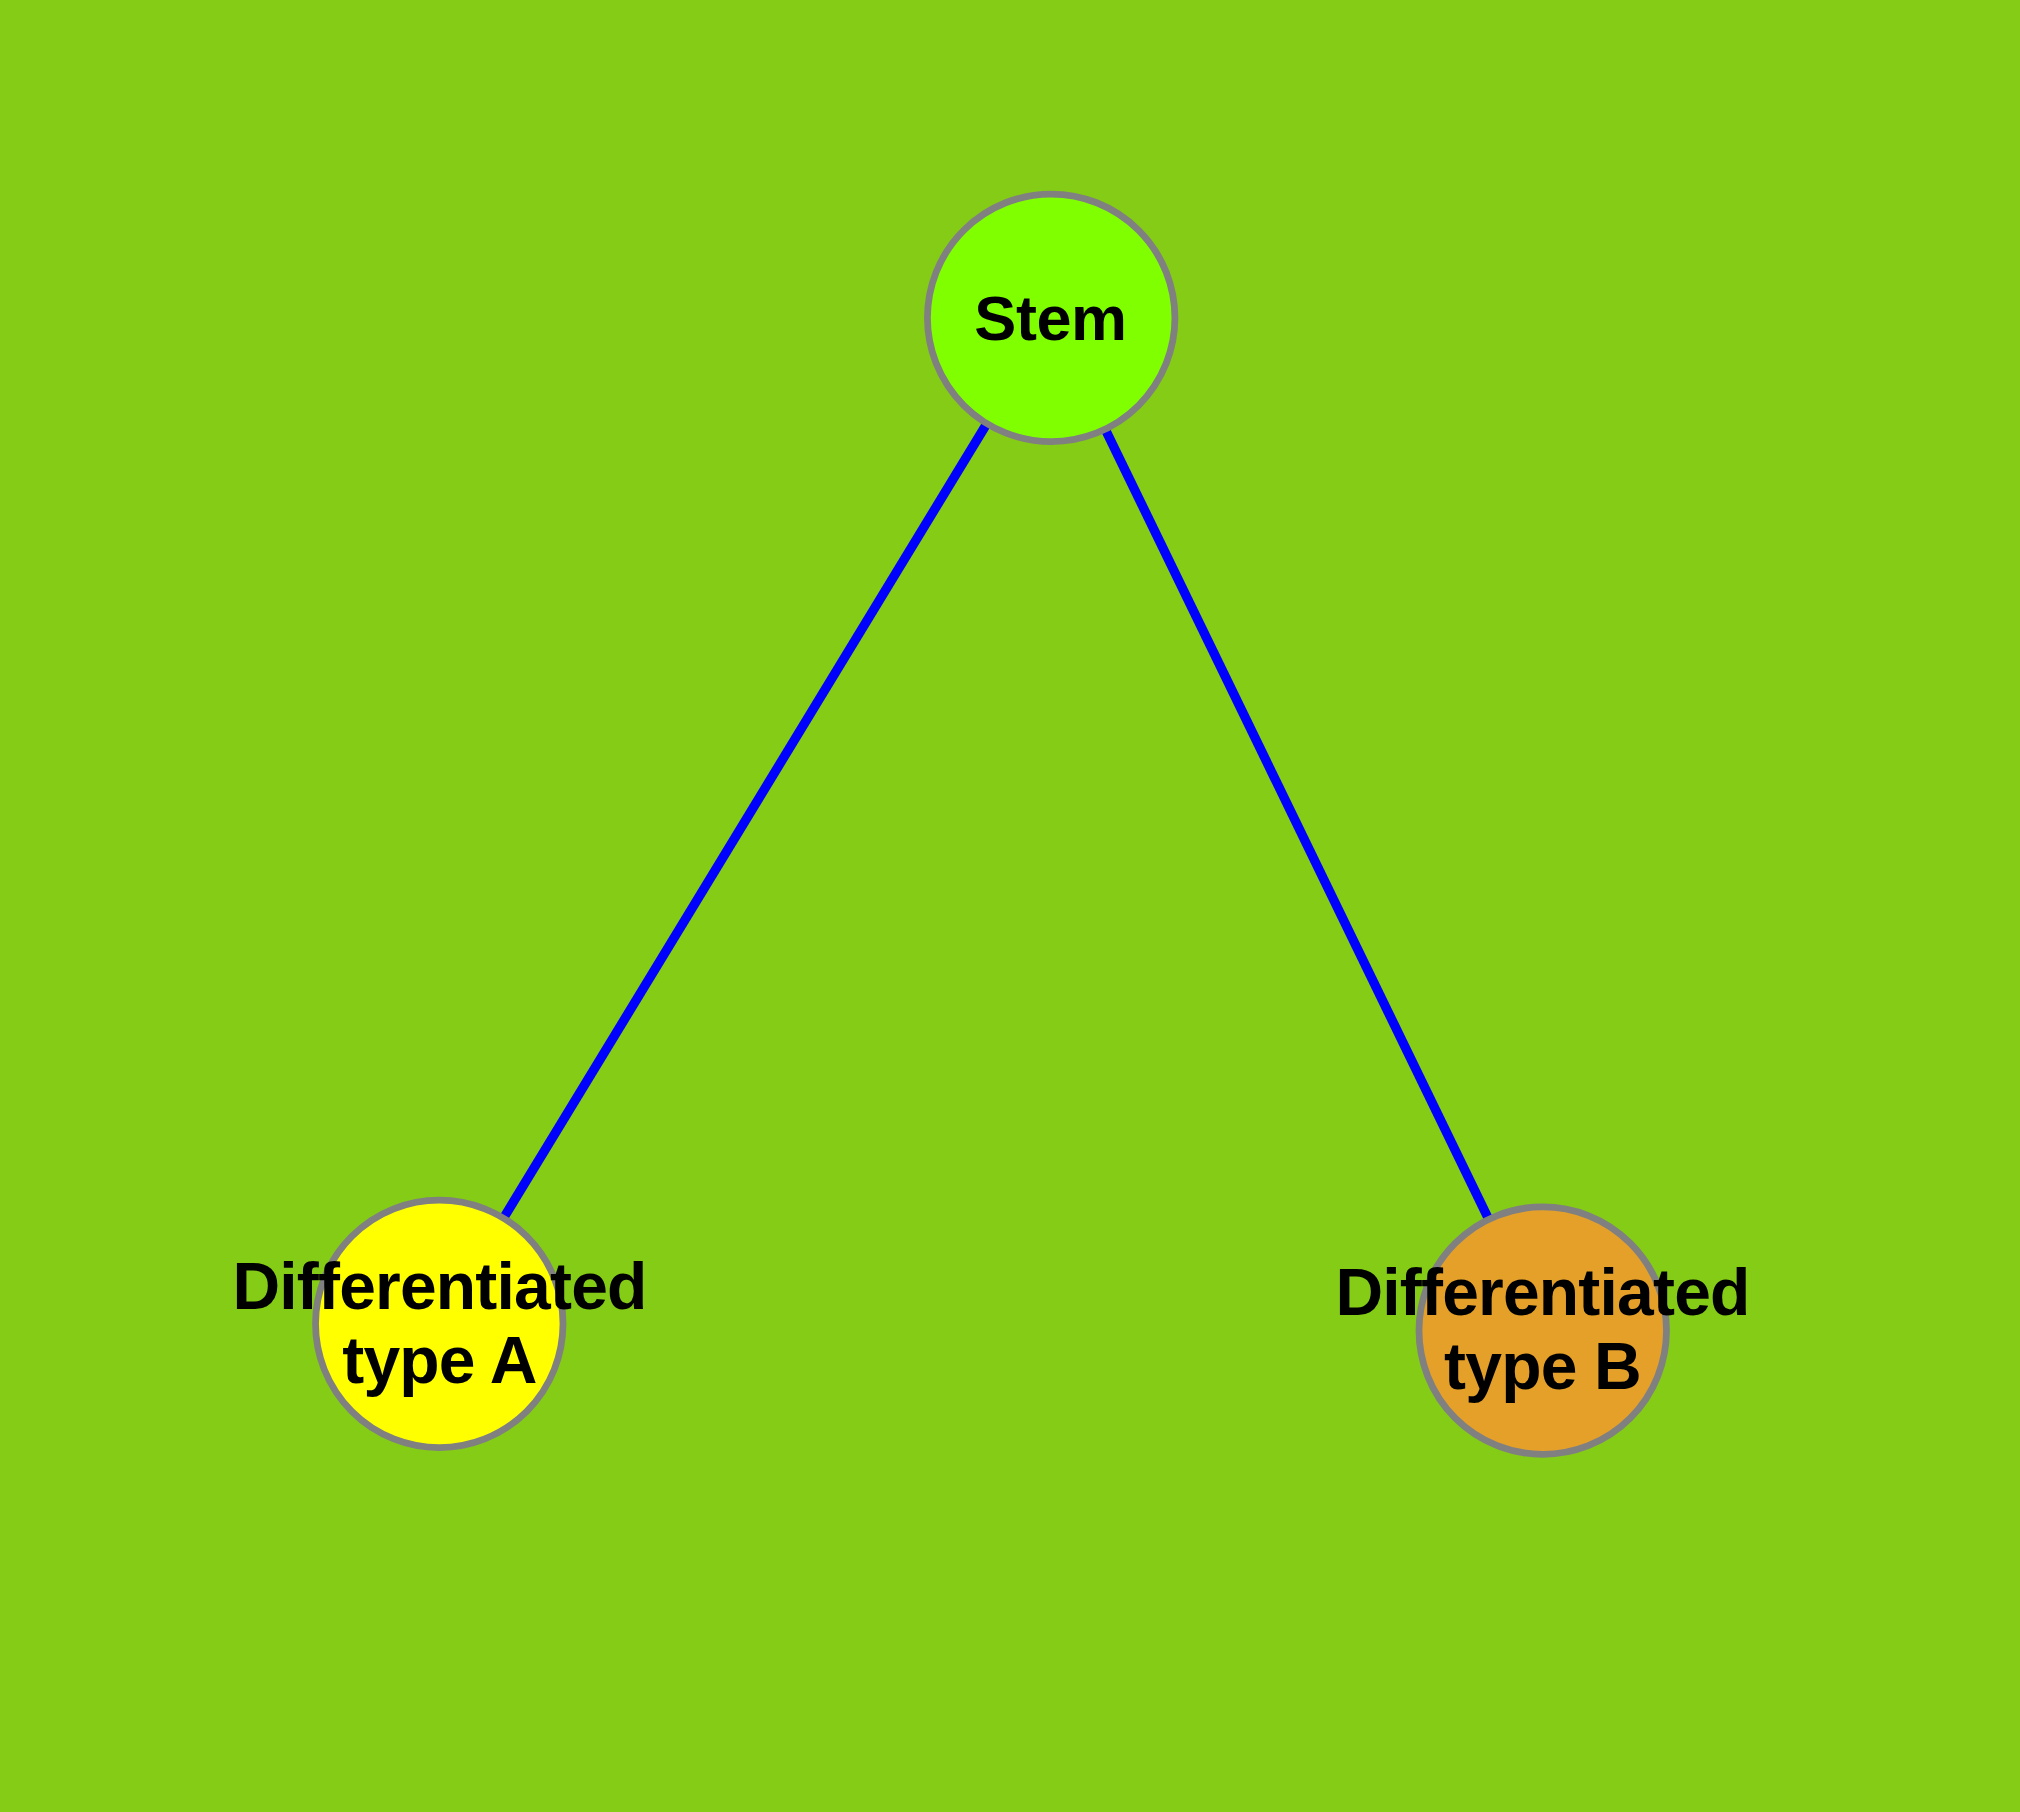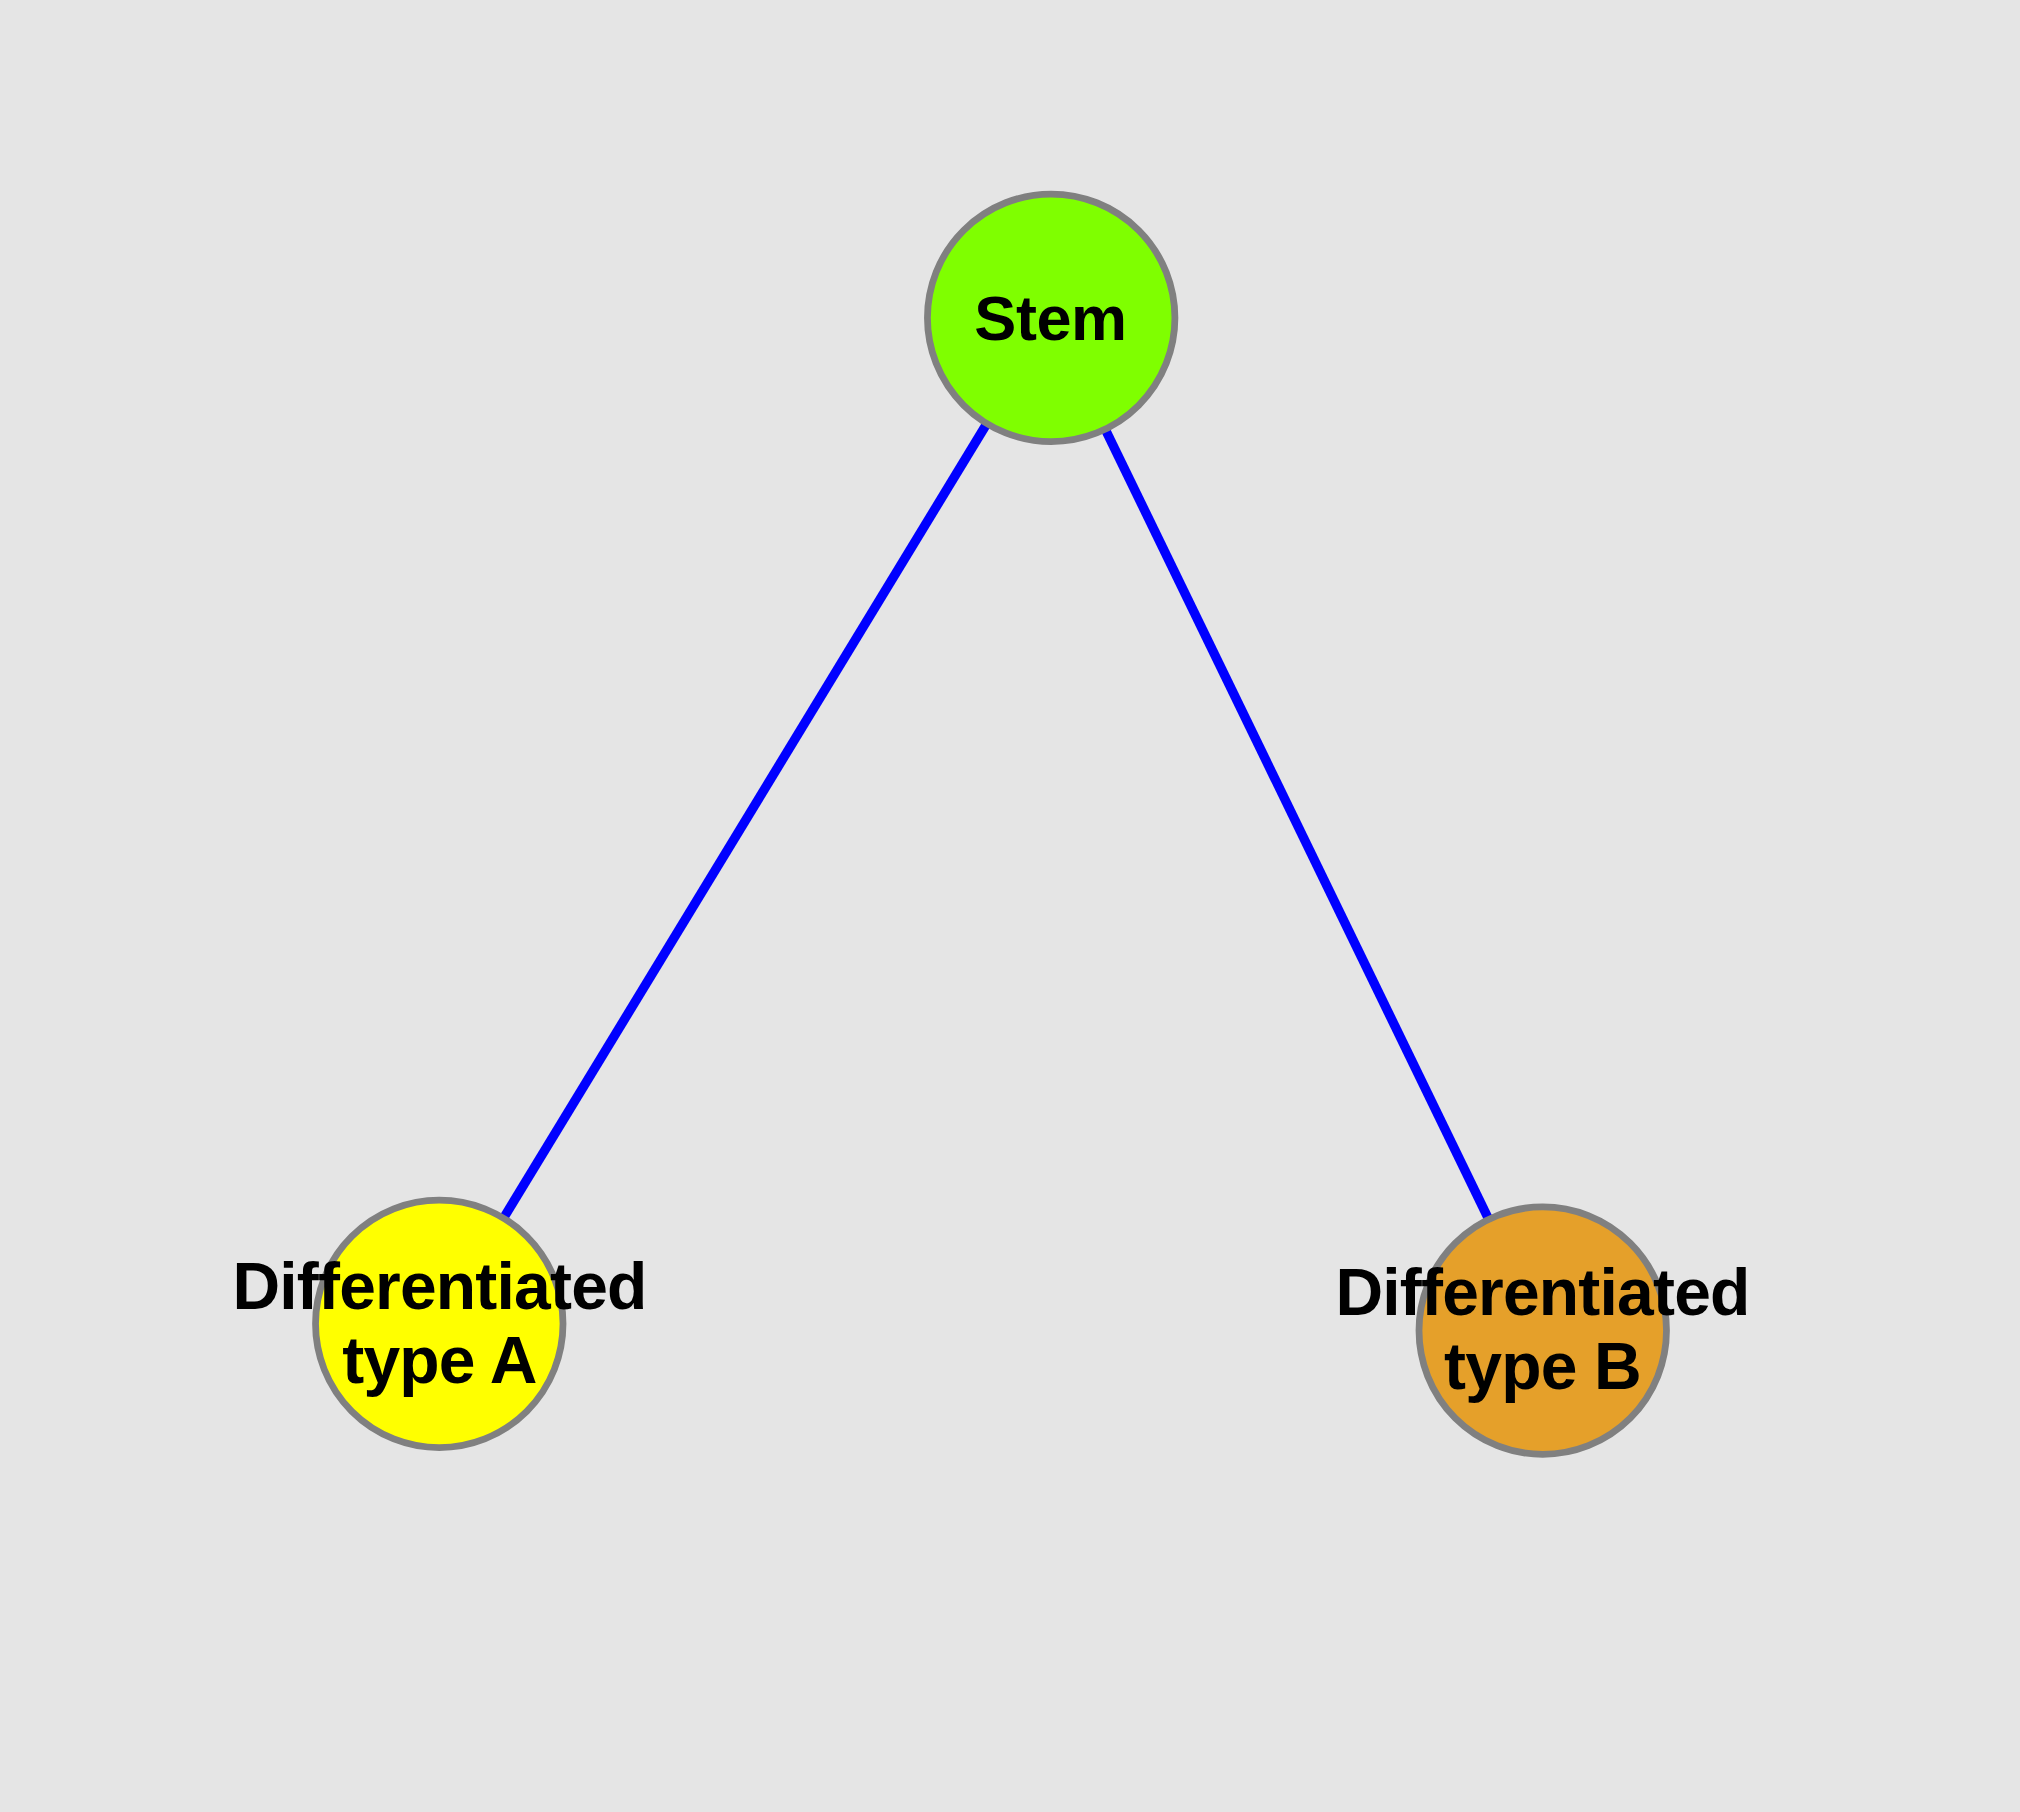--- a/index.html
+++ b/index.html
@@ -11,21 +11,21 @@
     width: 2021px;
     height: 1812px;
     background: #ccccfb;
     font-family: "Liberation Sans", sans-serif;
     overflow: hidden;
   }
   #graph-canvas {
     position: relative;
     width: 2021px;
     height: 1812px;
-    background: #e5e5e5;
+    background: #84cc16;
   }
   #graph-svg {
     position: absolute;
     top: 0;
     left: 0;
     width: 2021px;
     height: 1812px;
   }
   .node-label {
     position: absolute;

